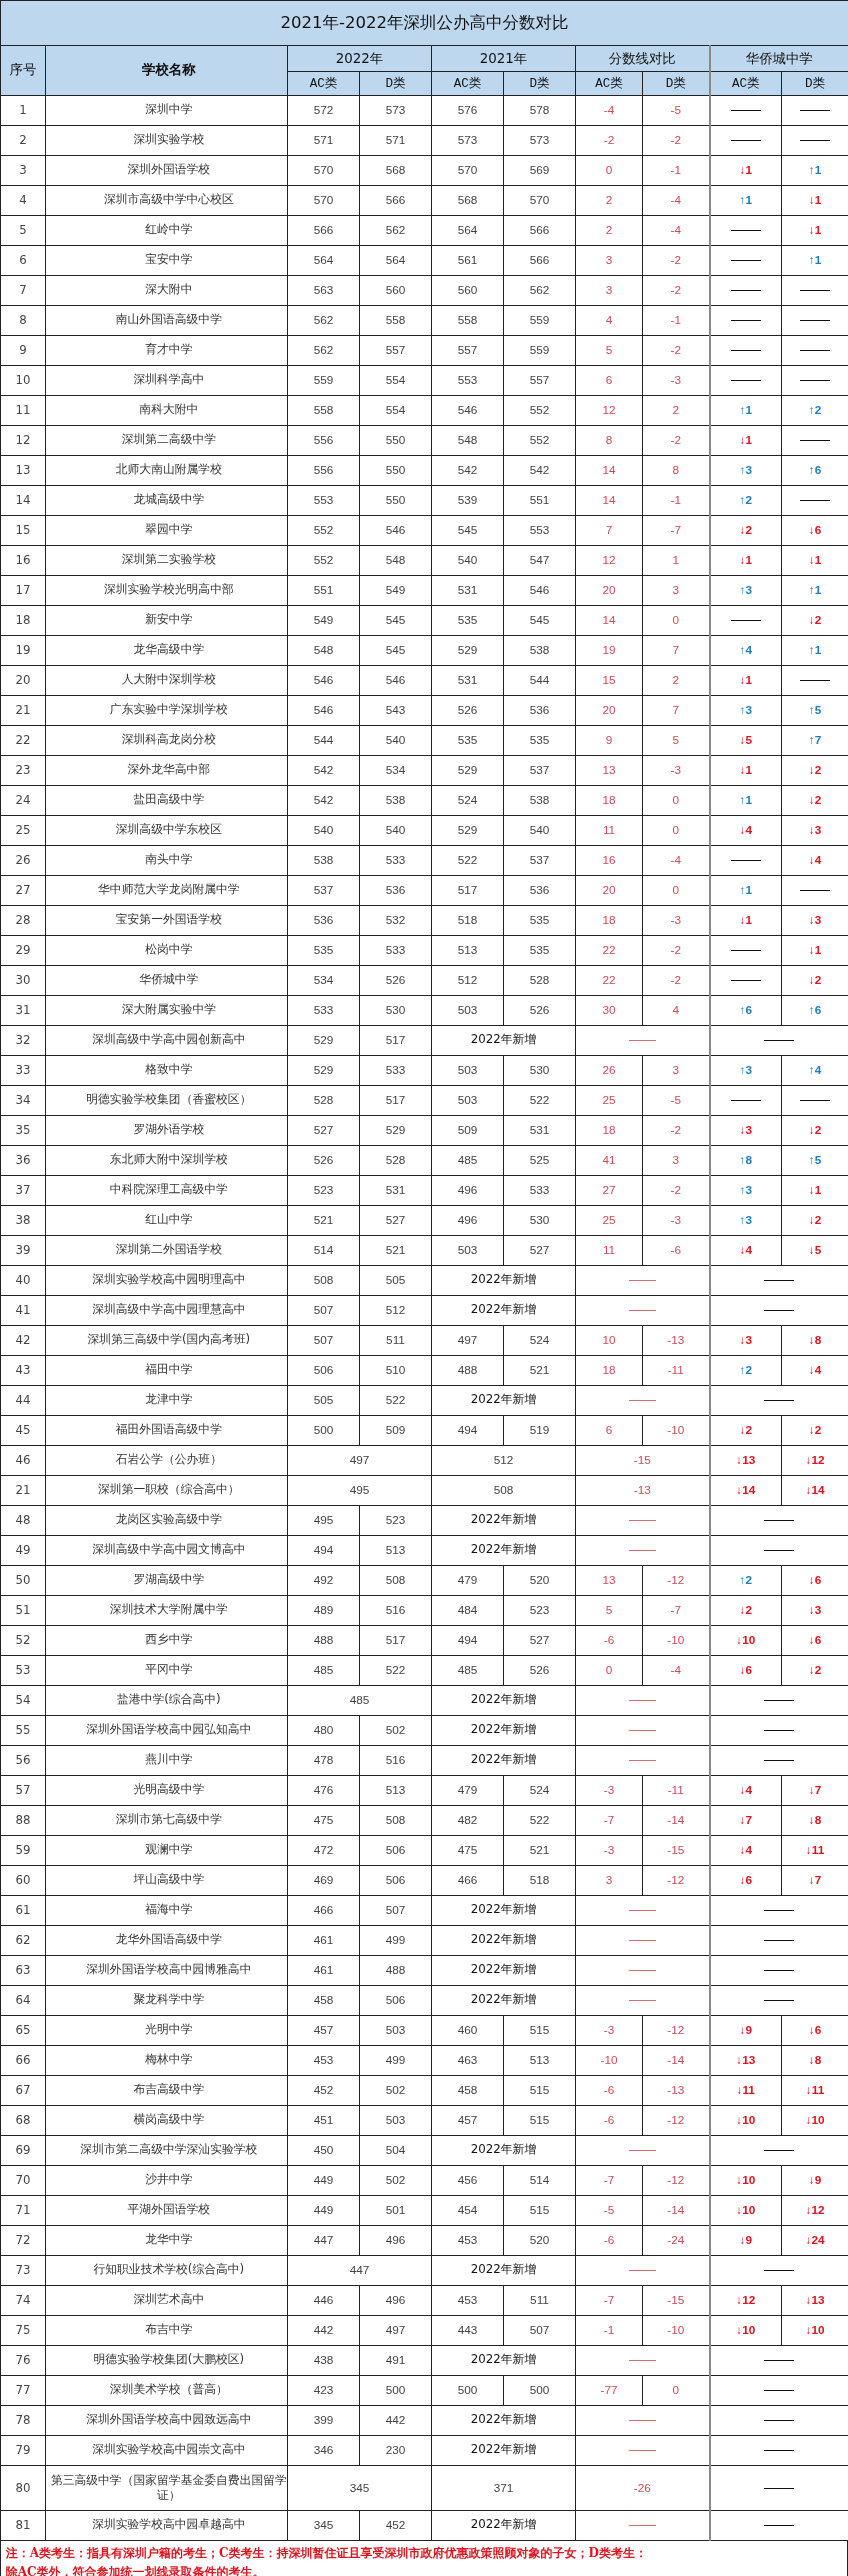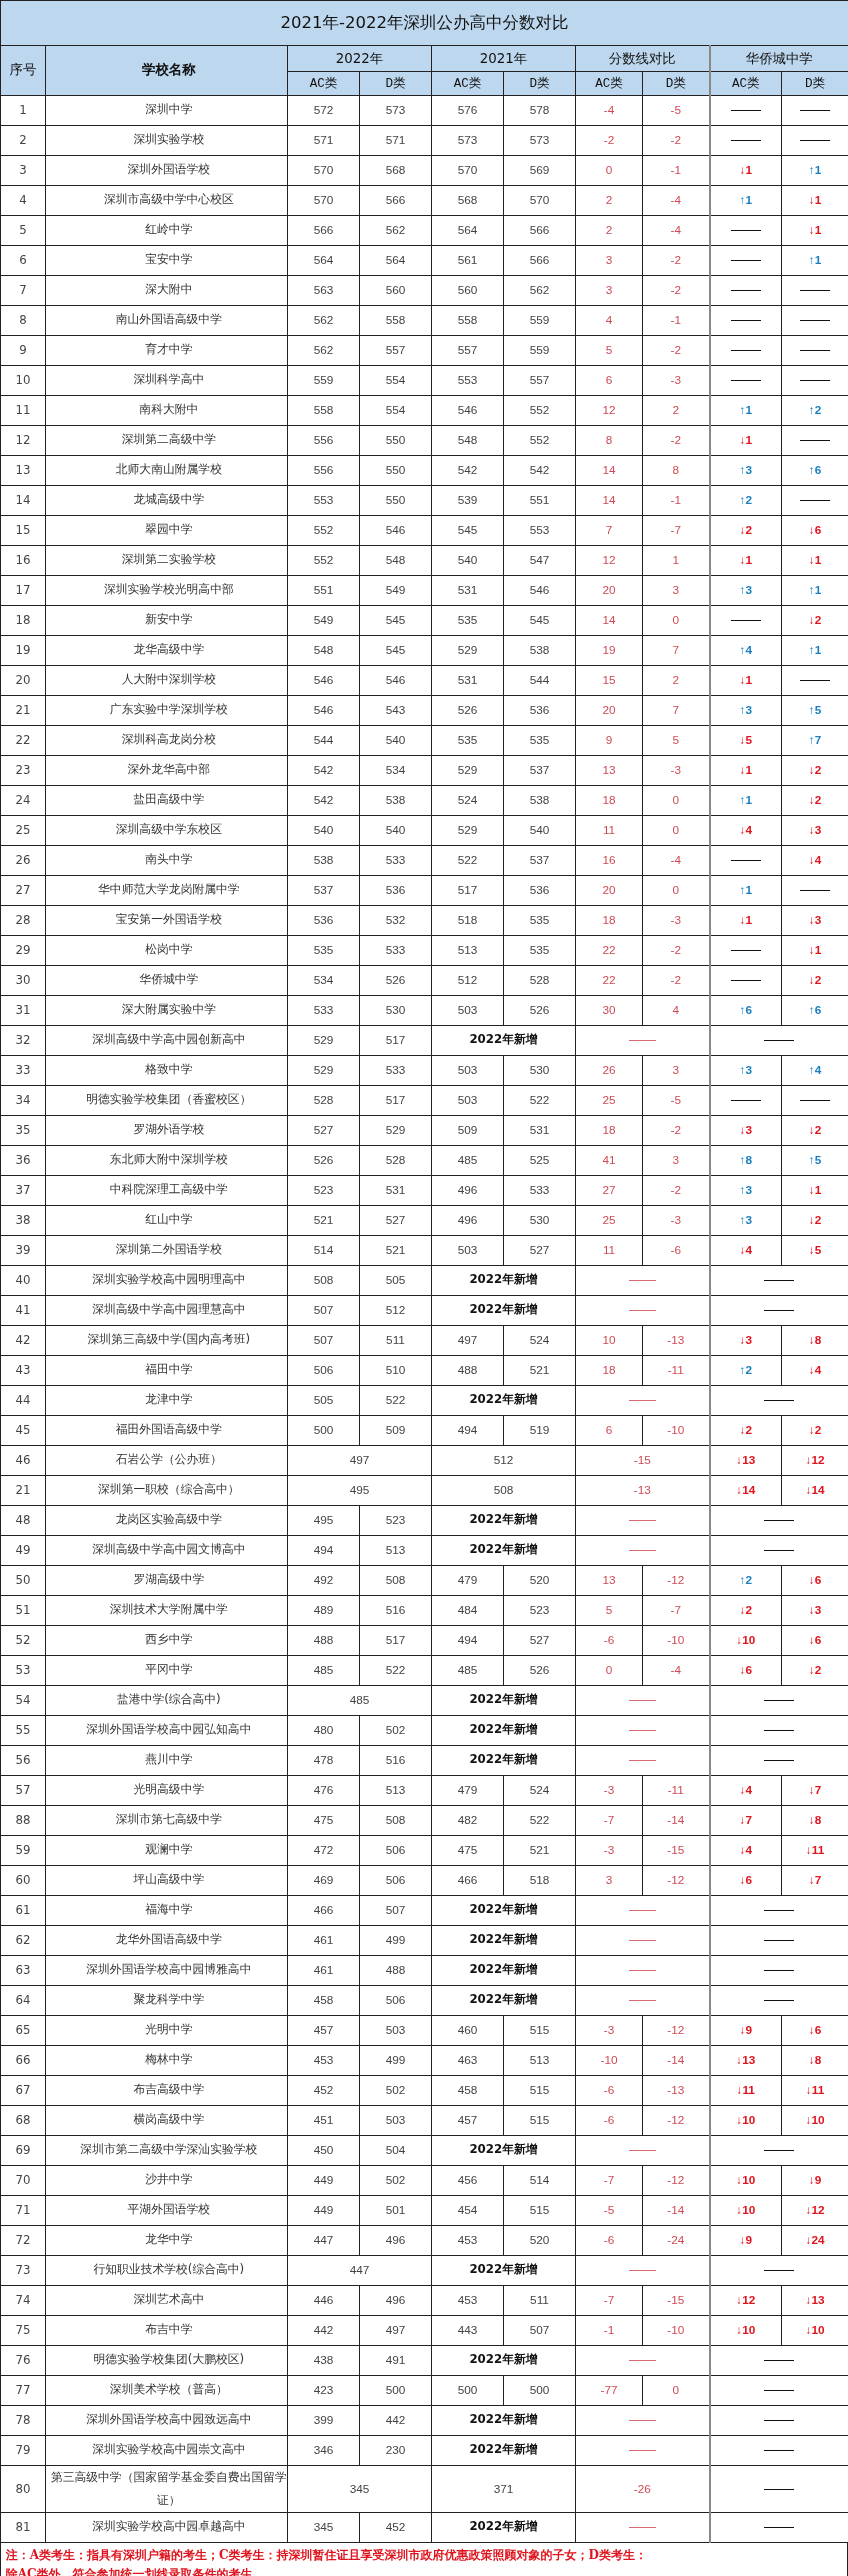--- a/index.html
+++ b/index.html
@@ -30,23 +30,23 @@
     font-size: 13.4px;
     color: #111;
   }
   .hdr1 th { height: 26px; }
   .hdr2 th { height: 23.6px; font-size: 12.6px; font-family: Liberation Mono, monospace; }
   th.name-h { text-align: left; padding-left: 4.7px; font-weight: bold; }
   tr.data td { height: 30px; font-size: 11.8px; }
   tr.data.tall td { height: 45px; }
   td.seq { color: #444; font-size: 11px; }
   td.name { text-align: left; padding-left: 4.7px; color: #333; font-size: 11.8px; }
-  tr.tall td.name { white-space: normal; line-height: 23px; }
+  tr.tall td.name { white-space: normal; line-height: 15px; }
   td.num { color: #444; font-family: "Liberation Sans", sans-serif; }
-  td.new { font-weight: bold; color: #111; font-size: 11.8px; }
+  td.new { font-weight: normal; color: #111; font-size: 11.8px; }
   td.diff { color: #d04a55; font-family: "Liberation Sans", sans-serif; }
   td.rank { font-weight: bold; font-size: 12.6px; font-family: "Liberation Sans", sans-serif; }
   .up { color: #1a7fc1; }
   .down { color: #e0141e; }
   .arrow { font-weight: normal; font-size: 11.8px; }
   .dash-black {
     display: inline-block; width: 30px; height: 0; border-top: 1.6px solid #111;
     vertical-align: middle;
   }
   .dash-red {

